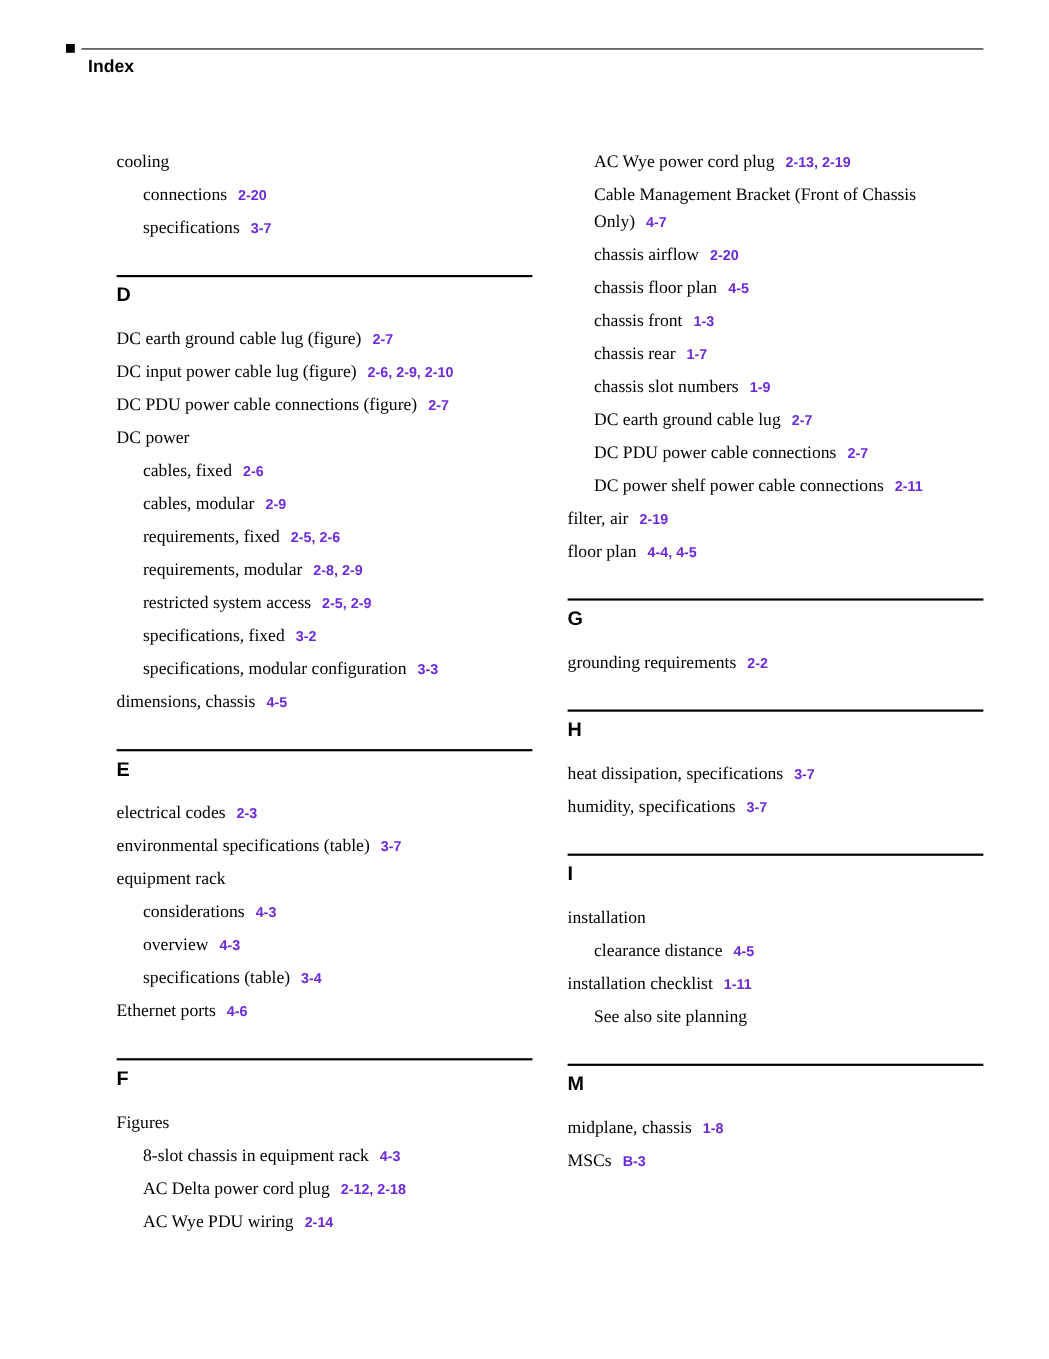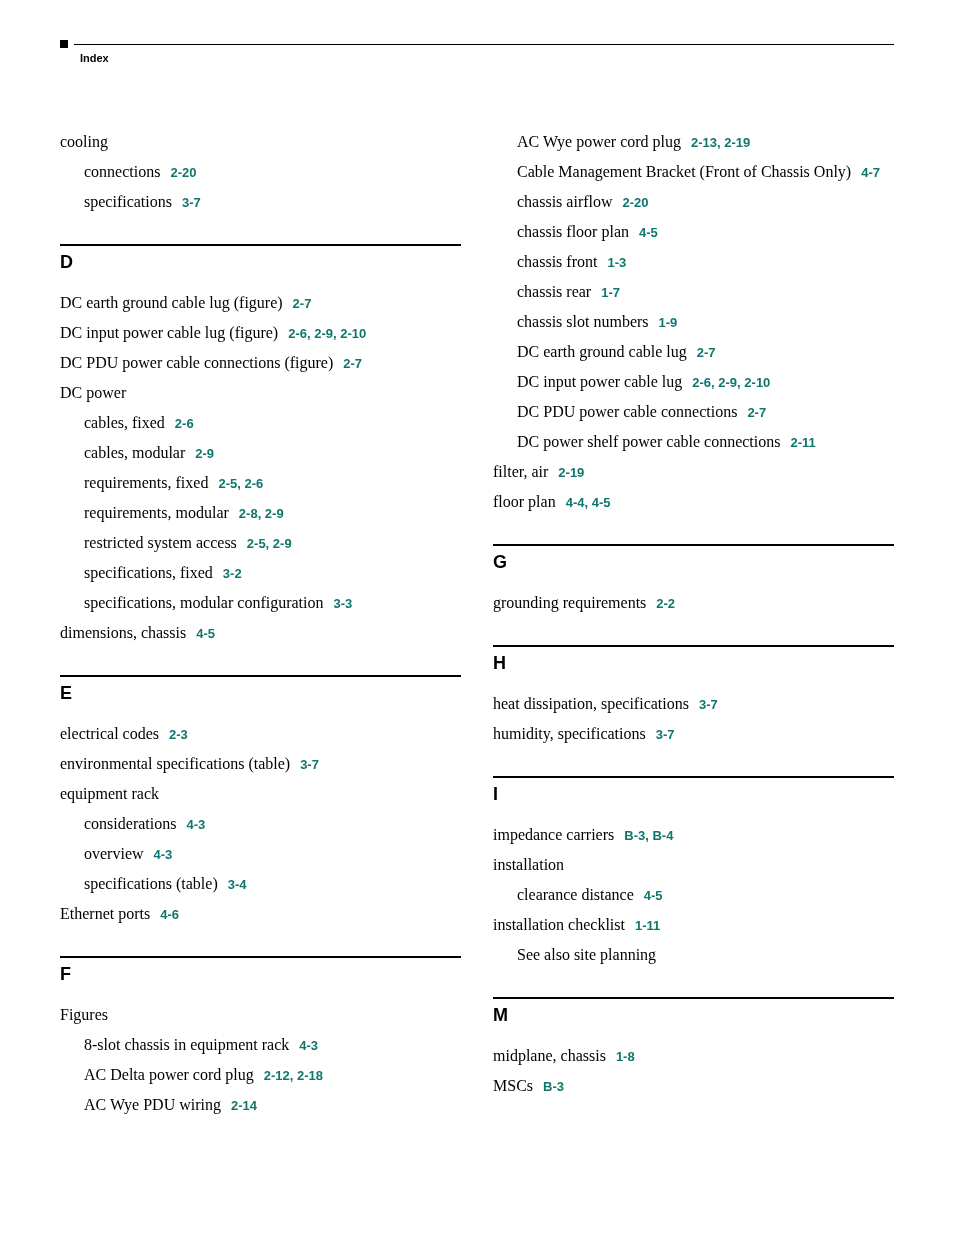--- a/index.html
+++ b/index.html
@@ -24,27 +24,28 @@
     display: inline-block;
   }
   .top-line {
     border-top: 1px solid #000;
     margin-left: 6px;
     flex: 1;
   }
   .header-label {
     font-family: Arial, Helvetica, sans-serif;
     font-weight: bold;
-    font-size: 11px;
+    font-size: 16px;
     margin-left: 20px;
     margin-bottom: 60px;
   }
   .columns {
     display: flex;
     gap: 32px;
+    margin-left: 46px;
   }
   .col {
     flex: 1;
     min-width: 0;
   }
   .section-rule {
     border-top: 2px solid #000;
     margin-top: 30px;
     margin-bottom: 6px;
   }
@@ -58,21 +59,21 @@
     margin: 6px 0;
     line-height: 1.5;
   }
   .sub {
     margin-left: 24px;
   }
   .ref {
     font-family: Arial, Helvetica, sans-serif;
     font-weight: bold;
     font-size: 13px;
-    color: #0f766e;
+    color: #6d28d9;
     margin-left: 10px;
   }
 </style>
 </head>
 <body>
 
 <div class="top-marker">
   <span class="black-sq"></span>
   <span class="top-line"></span>
 </div>
@@ -115,35 +116,33 @@
     </div>
   <div class="col" id="right-col">
       <div class="entry sub"><span>AC Wye power cord plug</span><a class="ref">2-13, 2-19</a></div>
       <div class="entry sub"><span>Cable Management Bracket (Front of Chassis Only)</span><a class="ref">4-7</a></div>
       <div class="entry sub"><span>chassis airflow</span><a class="ref">2-20</a></div>
       <div class="entry sub"><span>chassis floor plan</span><a class="ref">4-5</a></div>
       <div class="entry sub"><span>chassis front</span><a class="ref">1-3</a></div>
       <div class="entry sub"><span>chassis rear</span><a class="ref">1-7</a></div>
       <div class="entry sub"><span>chassis slot numbers</span><a class="ref">1-9</a></div>
       <div class="entry sub"><span>DC earth ground cable lug</span><a class="ref">2-7</a></div>
-      <div class="entry sub"><span>DC input power cable lug</span><a class="ref">2-6, 2-9, 2-10</a></div>
       <div class="entry sub"><span>DC PDU power cable connections</span><a class="ref">2-7</a></div>
       <div class="entry sub"><span>DC power shelf power cable connections</span><a class="ref">2-11</a></div>
       <div class="entry"><span>filter, air</span><a class="ref">2-19</a></div>
       <div class="entry"><span>floor plan</span><a class="ref">4-4, 4-5</a></div>
       <div class="section-rule"></div>
       <div class="section-letter">G</div>
       <div class="entry"><span>grounding requirements</span><a class="ref">2-2</a></div>
       <div class="section-rule"></div>
       <div class="section-letter">H</div>
       <div class="entry"><span>heat dissipation, specifications</span><a class="ref">3-7</a></div>
       <div class="entry"><span>humidity, specifications</span><a class="ref">3-7</a></div>
       <div class="section-rule"></div>
       <div class="section-letter">I</div>
-      <div class="entry"><span>impedance carriers</span><a class="ref">B-3, B-4</a></div>
       <div class="entry"><span>installation</span></div>
       <div class="entry sub"><span>clearance distance</span><a class="ref">4-5</a></div>
       <div class="entry"><span>installation checklist</span><a class="ref">1-11</a></div>
       <div class="entry sub"><span>See also site planning</span></div>
       <div class="section-rule"></div>
       <div class="section-letter">M</div>
       <div class="entry"><span>midplane, chassis</span><a class="ref">1-8</a></div>
       <div class="entry"><span>MSCs</span><a class="ref">B-3</a></div>
     </div>
 </div>

